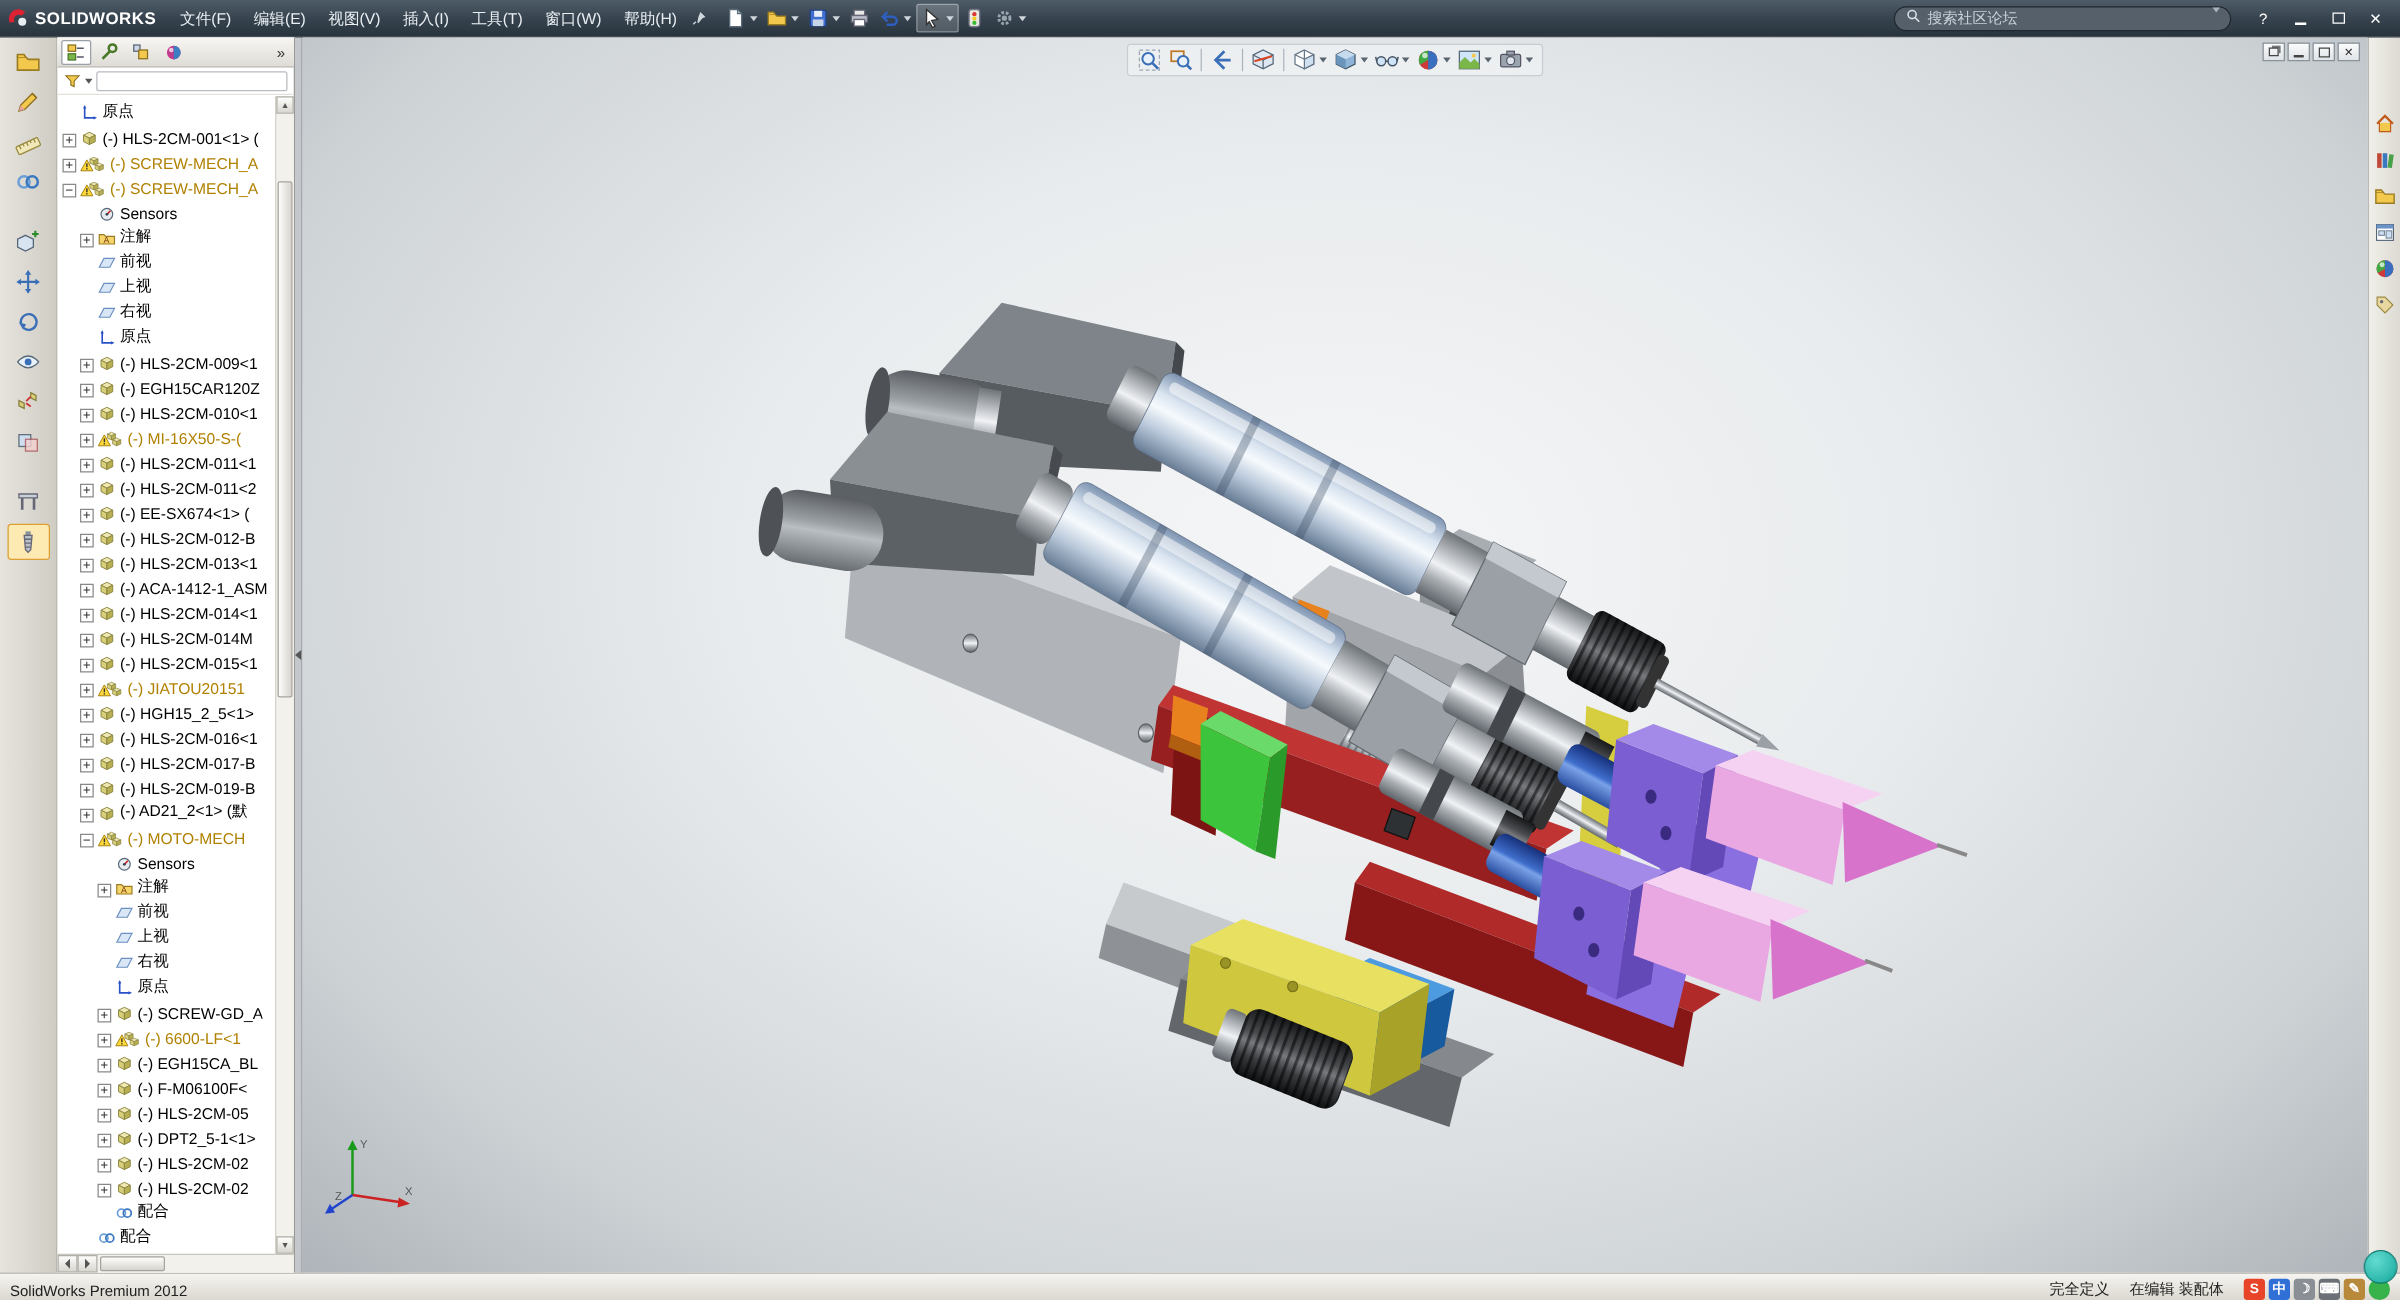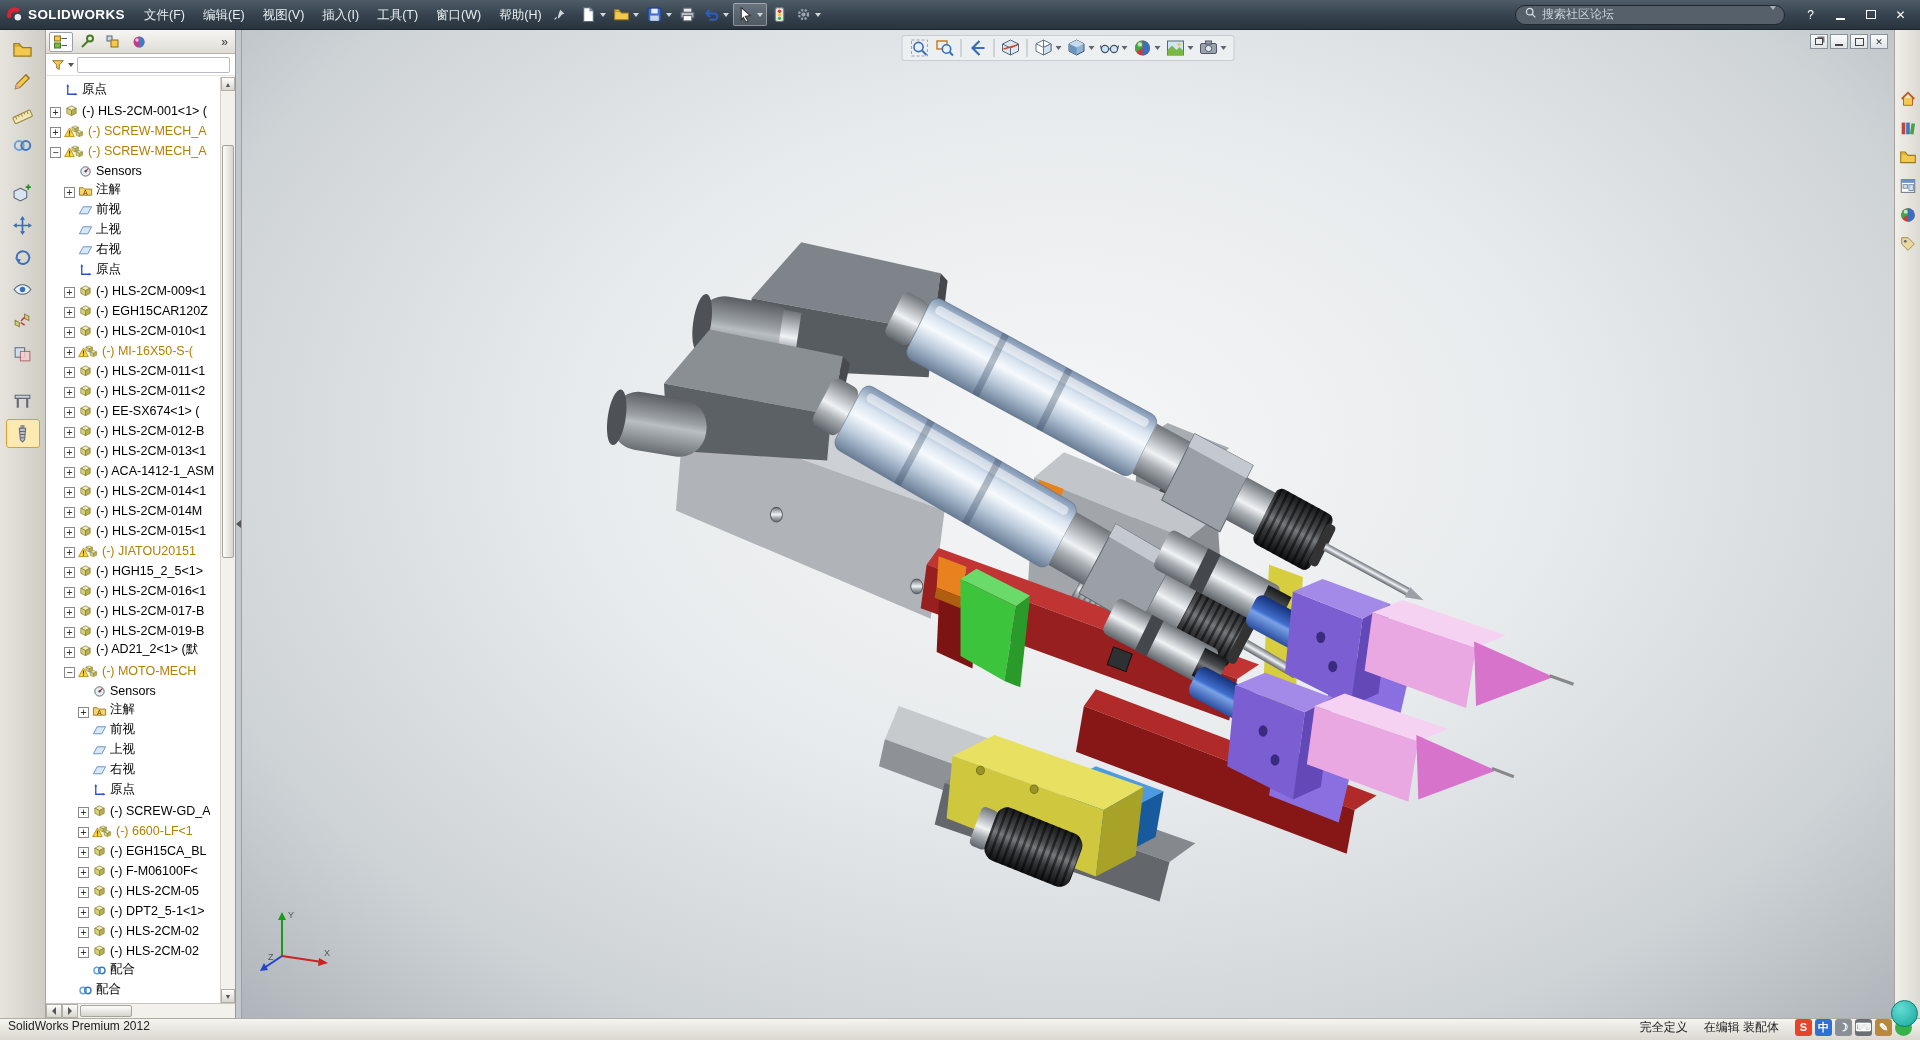--- a/index.html
+++ b/index.html
@@ -103,21 +103,21 @@
 
   
   .tabbar{height:20px;flex:0 0 20px;background:linear-gradient(#e9e7e1,#d2cfc7);border-top:1px solid #b5b2aa;
     display:flex;align-items:flex-end;padding-left:3px;font-size:12px;position:relative}
   .tabnav{display:flex;gap:1px;margin:0 5px 2px 0}
   .tabnav-btn{width:16px;height:15px;background:#dcd9d2;border:1px solid #aaa79f;display:flex;align-items:center;justify-content:center;gap:1px}
   .tab{padding:0 14px;height:19px;display:flex;align-items:center;border:1px solid #a3a09a;border-bottom:none;
     border-radius:3px 3px 0 0;margin-right:2px;background:linear-gradient(#eceae6,#d8d5cd);color:#444}
   .tab.active{background:#fdfdfc;color:#000}
   .statusbar{height:22px;flex:0 0 22px;background:linear-gradient(#f5f4f0,#dbd8d0);border-top:1px solid #b0ada5;
-    display:flex;align-items:flex-start;padding:0 8px;font-size:12px;color:#222}
+    display:flex;align-items:flex-end;padding:0 8px;font-size:12px;color:#222}
   .sb-right{margin-left:auto;display:flex;align-items:center;gap:16px}
   .ime{display:flex;align-items:center;gap:3px}
   .ime-ic{width:17px;height:17px;border-radius:3px;display:flex;align-items:center;justify-content:center;
     font-size:11px;font-weight:bold;color:#fff;line-height:1}
   .ime-ic.round{border-radius:50%}
   .bubble{position:fixed;right:2px;bottom:13px;width:27px;height:27px;border-radius:50%;
     background:radial-gradient(circle at 35% 30%,#63dcd2,#16a79c);border:1px solid #0d7a72;z-index:9}
 </style>
 </head>
 <body>

